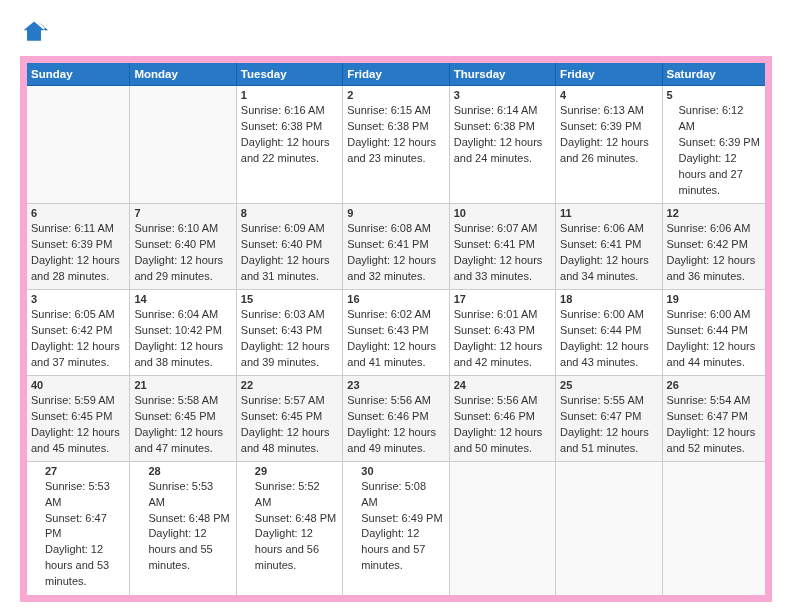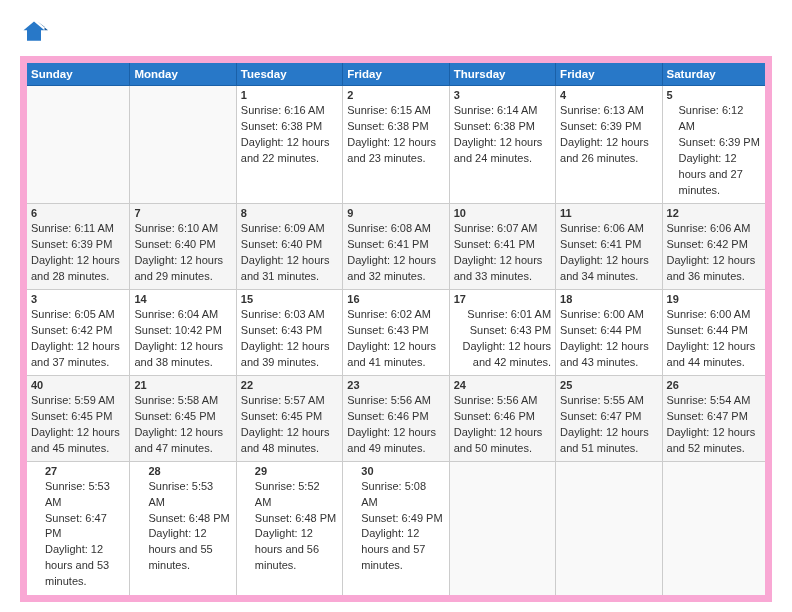--- a/index.html
+++ b/index.html
@@ -233,21 +233,21 @@
 Daylight: 12 hours and 39 minutes.</div>
           </td>
           <td>
             <span class="day-num">16</span>
             <div class="day-info" style="white-space: pre-line;">Sunrise: 6:02 AM
 Sunset: 6:43 PM
 Daylight: 12 hours and 41 minutes.</div>
           </td>
           <td>
             <span class="day-num">17</span>
-            <div class="day-info" style="white-space: pre-line; text-align: right;">Sunrise: 6:01 AM
+            <div class="day-info" style="white-space: pre-line;">Sunrise: 6:01 AM
 Sunset: 6:43 PM
 Daylight: 12 hours and 42 minutes.</div>
           </td>
           <td>
             <span class="day-num">18</span>
             <div class="day-info" style="white-space: pre-line;">Sunrise: 6:00 AM
 Sunset: 6:44 PM
 Daylight: 12 hours and 43 minutes.</div>
           </td>
           <td>

